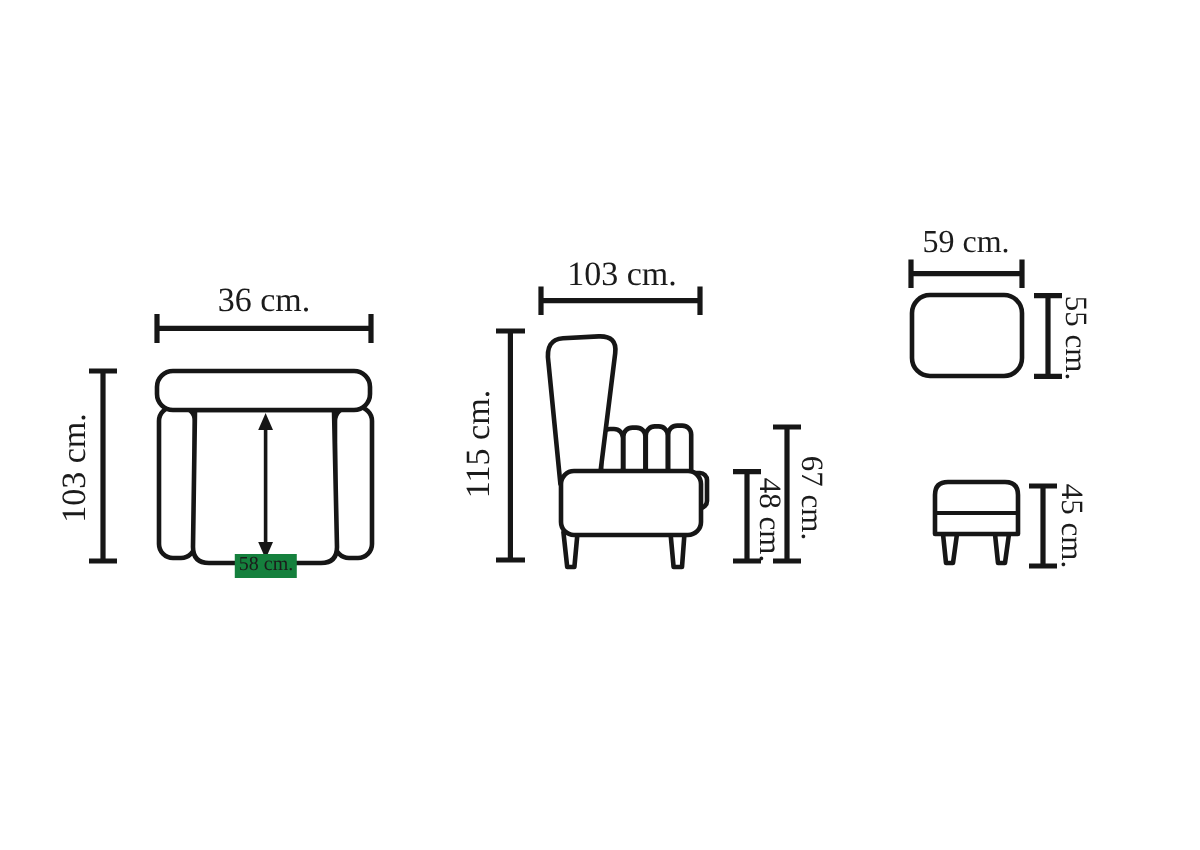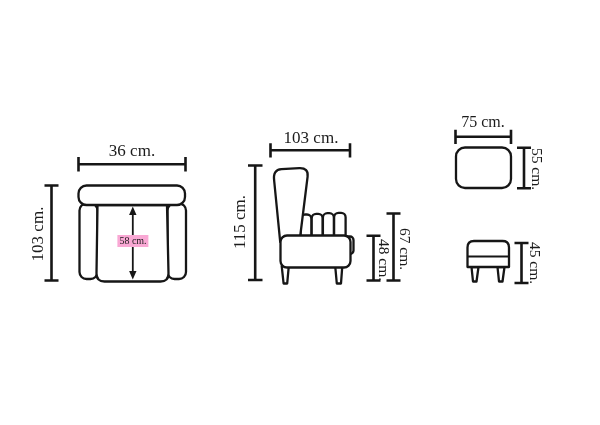--- a/index.html
+++ b/index.html
@@ -1,21 +1,21 @@
 <!DOCTYPE html>
 <html><head>
 <meta charset="utf-8">
 <style>
   html,body{margin:0;padding:0;background:#ffffff;}
   .canvas{position:relative;width:600px;height:425px;background:#ffffff;overflow:hidden;
           font-family:"Liberation Serif", serif;color:#1b1b1b;}
   .canvas svg{position:absolute;left:0;top:0;}
   .dim-label{position:absolute;transform:translate(-50%,-50%);
              font-size:17px;line-height:1;white-space:nowrap;color:#1b1b1b;}
-  .dim-label.small{font-size:10px;background:#f9a8d4;padding:1px 2px;}
+  .dim-label.small{font-size:10px;background:#15803d;padding:1px 2px;margin-top:42px;}
   .rot-ccw{transform:translate(-50%,-50%) rotate(-90deg);}
   .rot-cw{transform:translate(-50%,-50%) rotate(90deg);}
   .shape{fill:#ffffff;stroke:#161616;stroke-width:2.3;stroke-linejoin:round;}
   .dim{fill:none;stroke:#161616;stroke-width:2.6;stroke-linecap:butt;}
   .arrowline{fill:none;stroke:#161616;stroke-width:1.8;}
   .arrowhead{fill:#161616;stroke:none;}
   .seam{fill:none;stroke:#161616;stroke-width:2;}
 </style>
 </head>
 <body>
@@ -72,17 +72,17 @@
 
   <div class="dim-label" style="left:132px;top:150px">36 cm.</div>
   <div class="dim-label rot-ccw" style="left:37px;top:234px">103 cm.</div>
   <div class="dim-label small" style="left:133px;top:241px">58 cm.</div>
 
   <div class="dim-label" style="left:311px;top:137px">103 cm.</div>
   <div class="dim-label rot-ccw" style="left:239px;top:222px">115 cm.</div>
   <div class="dim-label rot-cw" style="left:384px;top:260px;font-size:15.5px">48 cm.</div>
   <div class="dim-label rot-cw" style="left:405px;top:249px;font-size:15.5px">67 cm.</div>
 
-  <div class="dim-label" style="left:483px;top:122px;font-size:16px">75 cm.</div>
+  <div class="dim-label" style="left:483px;top:122px;font-size:16px">59 cm.</div>
   <div class="dim-label rot-cw" style="left:537px;top:169px;font-size:15.5px">55 cm.</div>
   <div class="dim-label rot-cw" style="left:535px;top:263px;font-size:15.5px">45 cm.</div>
 
 </div>
 
 </body></html>

